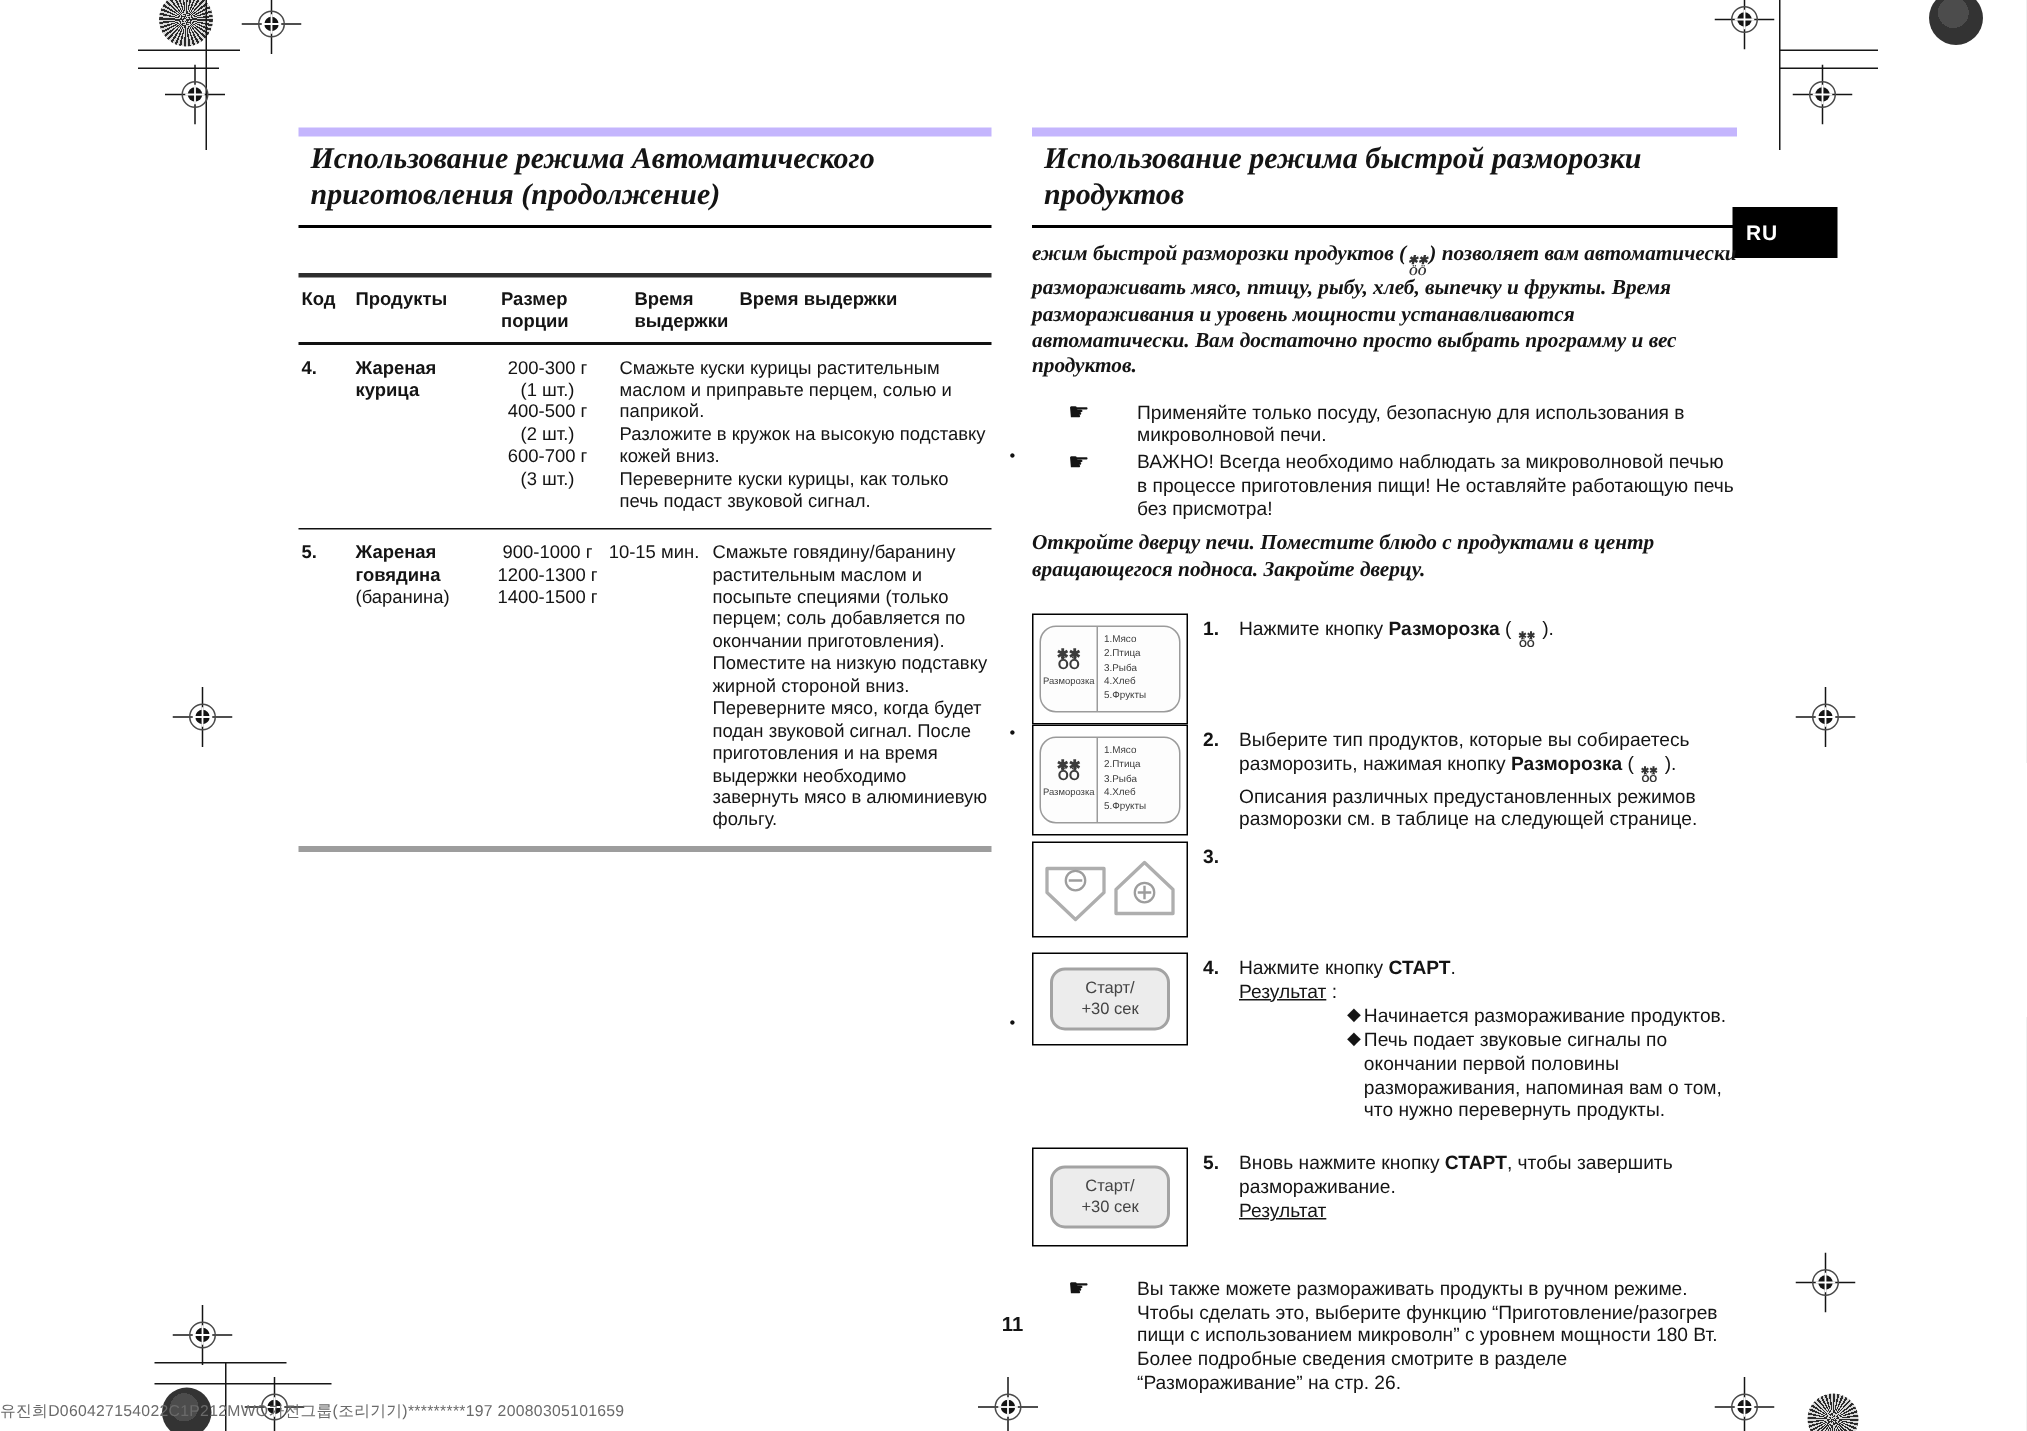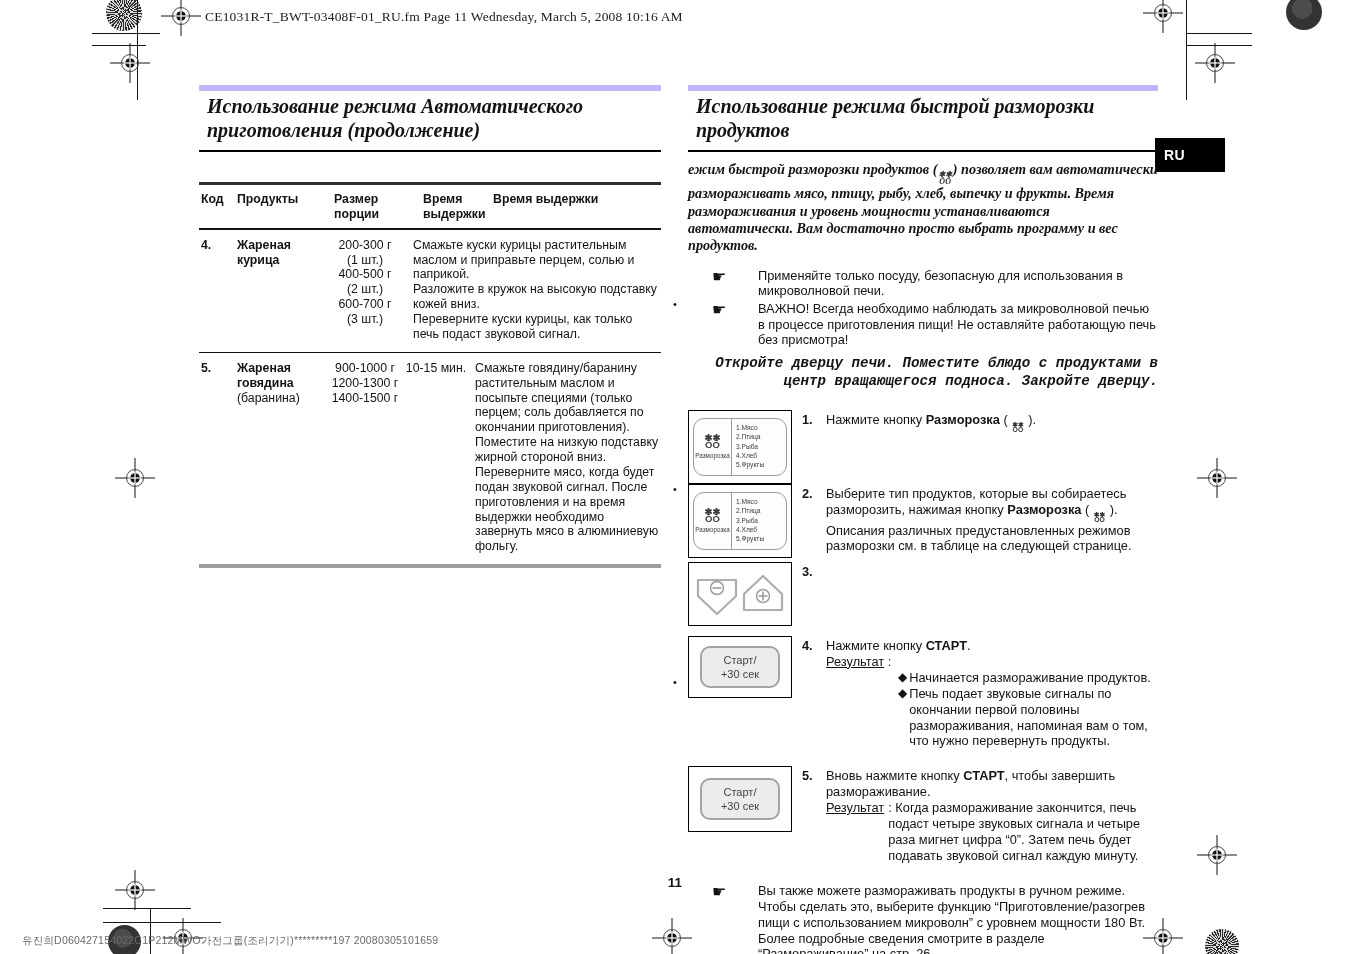--- a/index.html
+++ b/index.html
@@ -41,22 +41,22 @@
   .sizes span{display:block;}
 
   
   .col-right{position:absolute;left:688px;top:85px;width:470px;font-size:12.8px;line-height:1.23;}
   .intro{margin-top:9px;font-family:"Liberation Serif",serif;font-style:italic;font-weight:bold;
          font-size:14.2px;line-height:1.22;}
   .notes{margin-top:13px;}
   .note{display:flex;margin-bottom:2px;}
   .hand{margin-left:24px;width:46px;font-size:16px;line-height:1;flex:none;padding-top:1px;}
   .ntext{flex:1;}
-  .opendoor{margin-top:7px;font-family:Liberation Mono, monospace;font-style:italic;font-weight:bold;
-            font-size:14.2px;line-height:1.22;text-align:right;}
+  .opendoor{margin-top:7px;font-family:Liberation Serif, serif;font-style:italic;font-weight:bold;
+            font-size:14.2px;line-height:1.22;}
 
   .step{display:flex;align-items:flex-start;}
   .fig{flex:none;width:102px;border:1px solid #000;background:#fff;
        display:flex;align-items:center;justify-content:center;margin-right:10px;}
   .stext{flex:1;display:flex;padding-top:2px;}
   .snum{width:24px;font-weight:bold;flex:none;}
   .sbody{flex:1;}
   .u{text-decoration:underline;}
   .dbullets{margin-left:72px;margin-top:1px;}
   .db{display:flex;}
@@ -83,21 +83,21 @@
   .mini-defrost{display:inline-flex;flex-direction:column;align-items:center;
         font-size:6.8px;font-weight:bold;line-height:.82;color:#333;vertical-align:-3px;margin:0 1px;}
 
   .mbullet{position:absolute;font-size:11px;color:#111;}
 
   .ru-badge{position:absolute;left:1155px;top:138px;width:70px;height:34px;background:#000;
             color:#fff;font-weight:bold;font-size:14px;display:flex;align-items:center;
             padding-left:9px;box-sizing:border-box;letter-spacing:.5px;}
 
   .pageno{position:absolute;left:660px;top:875px;font-weight:bold;font-size:13.5px;width:30px;text-align:center;}
-  .footer-code{position:absolute;left:22px;top:934px;font-size:10.5px;color:#6a6a6a;letter-spacing:.2px;}
+  .footer-code{position:absolute;left:0;top:934px;font-size:10.5px;color:#6a6a6a;letter-spacing:.2px;}
 </style>
 </head>
 <body>
 
 <div class="sheet">
 
   <svg width="0" height="0" style="position:absolute">
     <symbol id="xhair" viewBox="0 0 40 40">
       <line x1="0" y1="20" x2="40" y2="20" stroke="#141414" stroke-width="1"></line>
       <line x1="20" y1="0" x2="20" y2="40" stroke="#141414" stroke-width="1"></line>
@@ -150,21 +150,20 @@
   <svg class="xh" style="left:163px;top:918px;">
       <use href="#xhair"></use>
     </svg>
   <svg class="xh" style="left:652px;top:918px;">
       <use href="#xhair"></use>
     </svg>
   <svg class="xh" style="left:1143px;top:918px;">
       <use href="#xhair"></use>
     </svg>
 
-  <div class="pg-header">CE1031R-T_BWT-03408F-01_RU.fm  Page 11  Wednesday, March 5, 2008  10:16 AM</div>
 
   <div class="ru-badge">RU</div>
 
   <section class="col-left">
     <div class="sec-title">Использование режима Автоматического приготовления (продолжение)</div>
 
     <div class="atable">
       <div class="t-head">
         <div class="c1">Код</div>
         <div class="c2">Продукты</div>
@@ -339,21 +338,20 @@
           <span>Старт/</span>
           <span>+30 сек</span>
         </div>
       </div>
       <div class="stext">
         <span class="snum">5.</span>
         <span class="sbody">
           <span><span>Вновь нажмите кнопку </span><b>СТАРТ</b><span>, чтобы завершить размораживание.</span></span>
           <span class="result-hang">
             <span class="u">Результат</span>
-            <span class="rtext">: Когда размораживание закончится, печь подаст четыре звуковых сигнала и четыре раза мигнет цифра “0”. Затем печь будет подавать звуковой сигнал каждую минуту.</span>
           </span>
         </span>
       </div>
     </div>
 
     <div class="note" style="margin-top:20px;">
       <span class="hand">☛</span>
       <span class="ntext">Вы также можете размораживать продукты в ручном режиме. Чтобы сделать это, выберите функцию “Приготовление/разогрев пищи с использованием микроволн” с уровнем мощности 180 Вт. Более подробные сведения смотрите в разделе “Размораживание” на стр. 26.</span>
     </div>
   </section>

